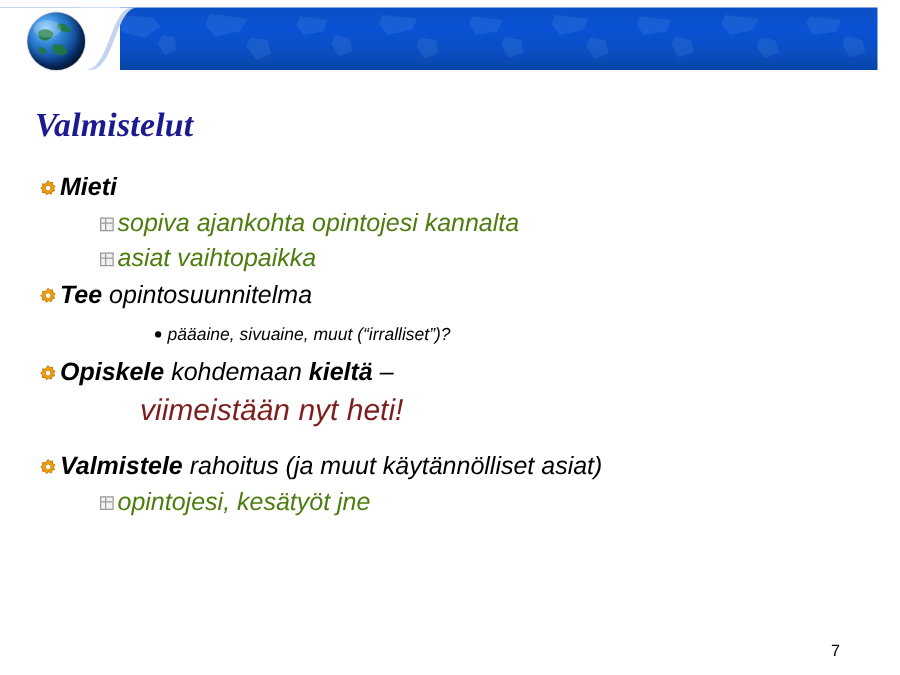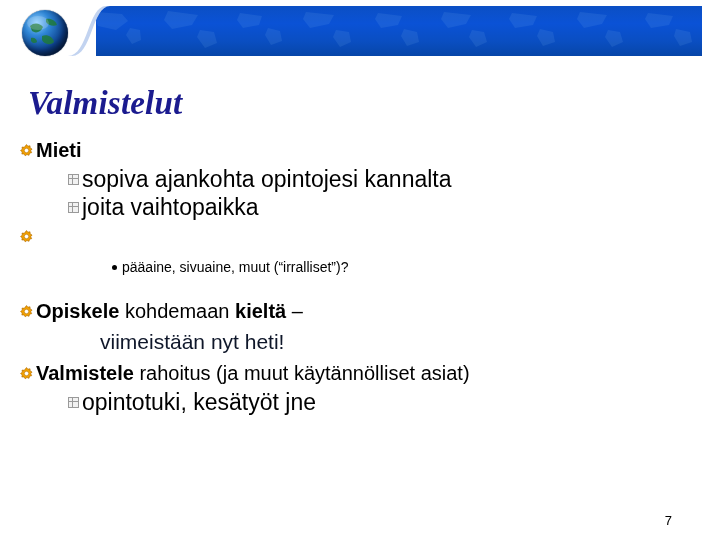--- a/index.html
+++ b/index.html
@@ -66,33 +66,34 @@
     overflow: hidden;
   }
   .globe svg { position: absolute; inset: 0; }
 
   
   .slide-title {
     position: absolute;
     left: 28px;
     top: 85px;
     font-family: "Liberation Serif", serif;
-    font-size: 33px;
+    font-size: 27px;
     font-style: italic;
     font-weight: bold;
     color: #1b1b8f;
     letter-spacing: 0.2px;
   }
 
   
   .body {
     position: absolute;
-    left: 16px;
+    left: 28px;
     top: 136px;
     width: 666px;
+    font-style: italic;
   }
   .row {
     display: flex;
     align-items: flex-start;
     margin-bottom: 1px;
   }
 
   
   .l1 {
     font-size: 20px;
@@ -109,22 +110,22 @@
     height: 29px;
   }
   .bullet-gear {
     display: block;
     width: 13px;
     height: 13px;
   }
 
   
   .l2 {
-    font-size: 23px;
-    color: #000000;
+    font-size: 20px;
+    color: #4d7c0f;
     line-height: 27px;
     padding-left: 48px;
   }
   .l2 .bullet {
     width: 18px;
     flex: 0 0 18px;
     display: flex;
     align-items: center;
     justify-content: center;
     height: 27px;
@@ -164,22 +165,22 @@
   .bullet-dot {
     display: block;
     width: 5px;
     height: 5px;
     border-radius: 50%;
     background: #000000;
   }
 
   
   .cont {
-    font-size: 21px;
-    color: #0f172a;
+    font-size: 24px;
+    color: #7f1d1d;
     line-height: 29px;
     padding-left: 84px;
   }
 
   .txt b { font-weight: bold; }
   .txt { white-space: pre-wrap; }
 
   
   .page-num {
     position: absolute;
@@ -257,71 +258,72 @@
     <span class="bullet">
         <span class="bullet-sq"></span>
       </span>
     <span class="txt">sopiva ajankohta opintojesi kannalta</span>
   </div>
 
   <div class="row l2">
     <span class="bullet">
         <span class="bullet-sq"></span>
       </span>
-    <span class="txt">joita vaihtopaikka</span>
+    <span class="txt">asiat vaihtopaikka</span>
   </div>
 
   <div class="row l1">
     <span class="bullet">
       <svg class="bullet-gear" viewBox="0 0 14 14">
         <g fill="#f2a000" stroke="#b06a00" stroke-width="0.7">
           <path d="M7 0.6 l1.5 1.8 2.3-0.5 0.1 2.4 2.1 1.1 -1.5 1.8 1.1 2.1 -2.3 0.6 -0.6 2.3 -2.2-0.9 -1.9 1.4 -1.2-2.0 -2.4 0.1 0.4-2.3 -1.8-1.5 1.9-1.4 -0.3-2.3 2.4 0.3z"></path>
         </g>
         <circle cx="7" cy="7" r="2.4" fill="#ffffff" stroke="#b06a00" stroke-width="0.6"></circle>
       </svg>
     </span>
+    <span class="txt"><b>Tee</b><span> opintosuunnitelma</span></span>
   </div>
 
 
   <div class="row l3" style="margin-top:4px;margin-bottom:1px;">
     <span class="bullet">
         <span class="bullet-dot"></span>
       </span>
     <span class="txt">pääaine, sivuaine, muut (“irralliset”)?</span>
   </div>
 
 
-  <div class="row l1" style="margin-top:18px;align-items:center;">
+  <div class="row l1" style="margin-top:5px;align-items:center;">
     <span class="bullet">
       <svg class="bullet-gear" viewBox="0 0 14 14">
         <g fill="#f2a000" stroke="#b06a00" stroke-width="0.7">
           <path d="M7 0.6 l1.5 1.8 2.3-0.5 0.1 2.4 2.1 1.1 -1.5 1.8 1.1 2.1 -2.3 0.6 -0.6 2.3 -2.2-0.9 -1.9 1.4 -1.2-2.0 -2.4 0.1 0.4-2.3 -1.8-1.5 1.9-1.4 -0.3-2.3 2.4 0.3z"></path>
         </g>
         <circle cx="7" cy="7" r="2.4" fill="#ffffff" stroke="#b06a00" stroke-width="0.6"></circle>
       </svg>
     </span>
     <span class="txt"><b>Opiskele</b><span> kohdemaan </span><b>kieltä</b><span> –</span></span>
   </div>
 
   <div class="cont">viimeistään nyt heti!</div>
 
-  <div class="row l1" style="margin-top:3px;">
+  <div class="row l1" style="margin-top:16px;">
     <span class="bullet">
       <svg class="bullet-gear" viewBox="0 0 14 14">
         <g fill="#f2a000" stroke="#b06a00" stroke-width="0.7">
           <path d="M7 0.6 l1.5 1.8 2.3-0.5 0.1 2.4 2.1 1.1 -1.5 1.8 1.1 2.1 -2.3 0.6 -0.6 2.3 -2.2-0.9 -1.9 1.4 -1.2-2.0 -2.4 0.1 0.4-2.3 -1.8-1.5 1.9-1.4 -0.3-2.3 2.4 0.3z"></path>
         </g>
         <circle cx="7" cy="7" r="2.4" fill="#ffffff" stroke="#b06a00" stroke-width="0.6"></circle>
       </svg>
     </span>
     <span class="txt"><b>Valmistele</b><span> rahoitus (ja muut käytännölliset asiat)</span></span>
   </div>
 
   <div class="row l2">
     <span class="bullet">
         <span class="bullet-sq"></span>
       </span>
-    <span class="txt">opintotuki, kesätyöt jne</span>
+    <span class="txt">opintojesi, kesätyöt jne</span>
   </div>
 
 </div>
 
 <div class="page-num">7</div>
 
 </body></html>

